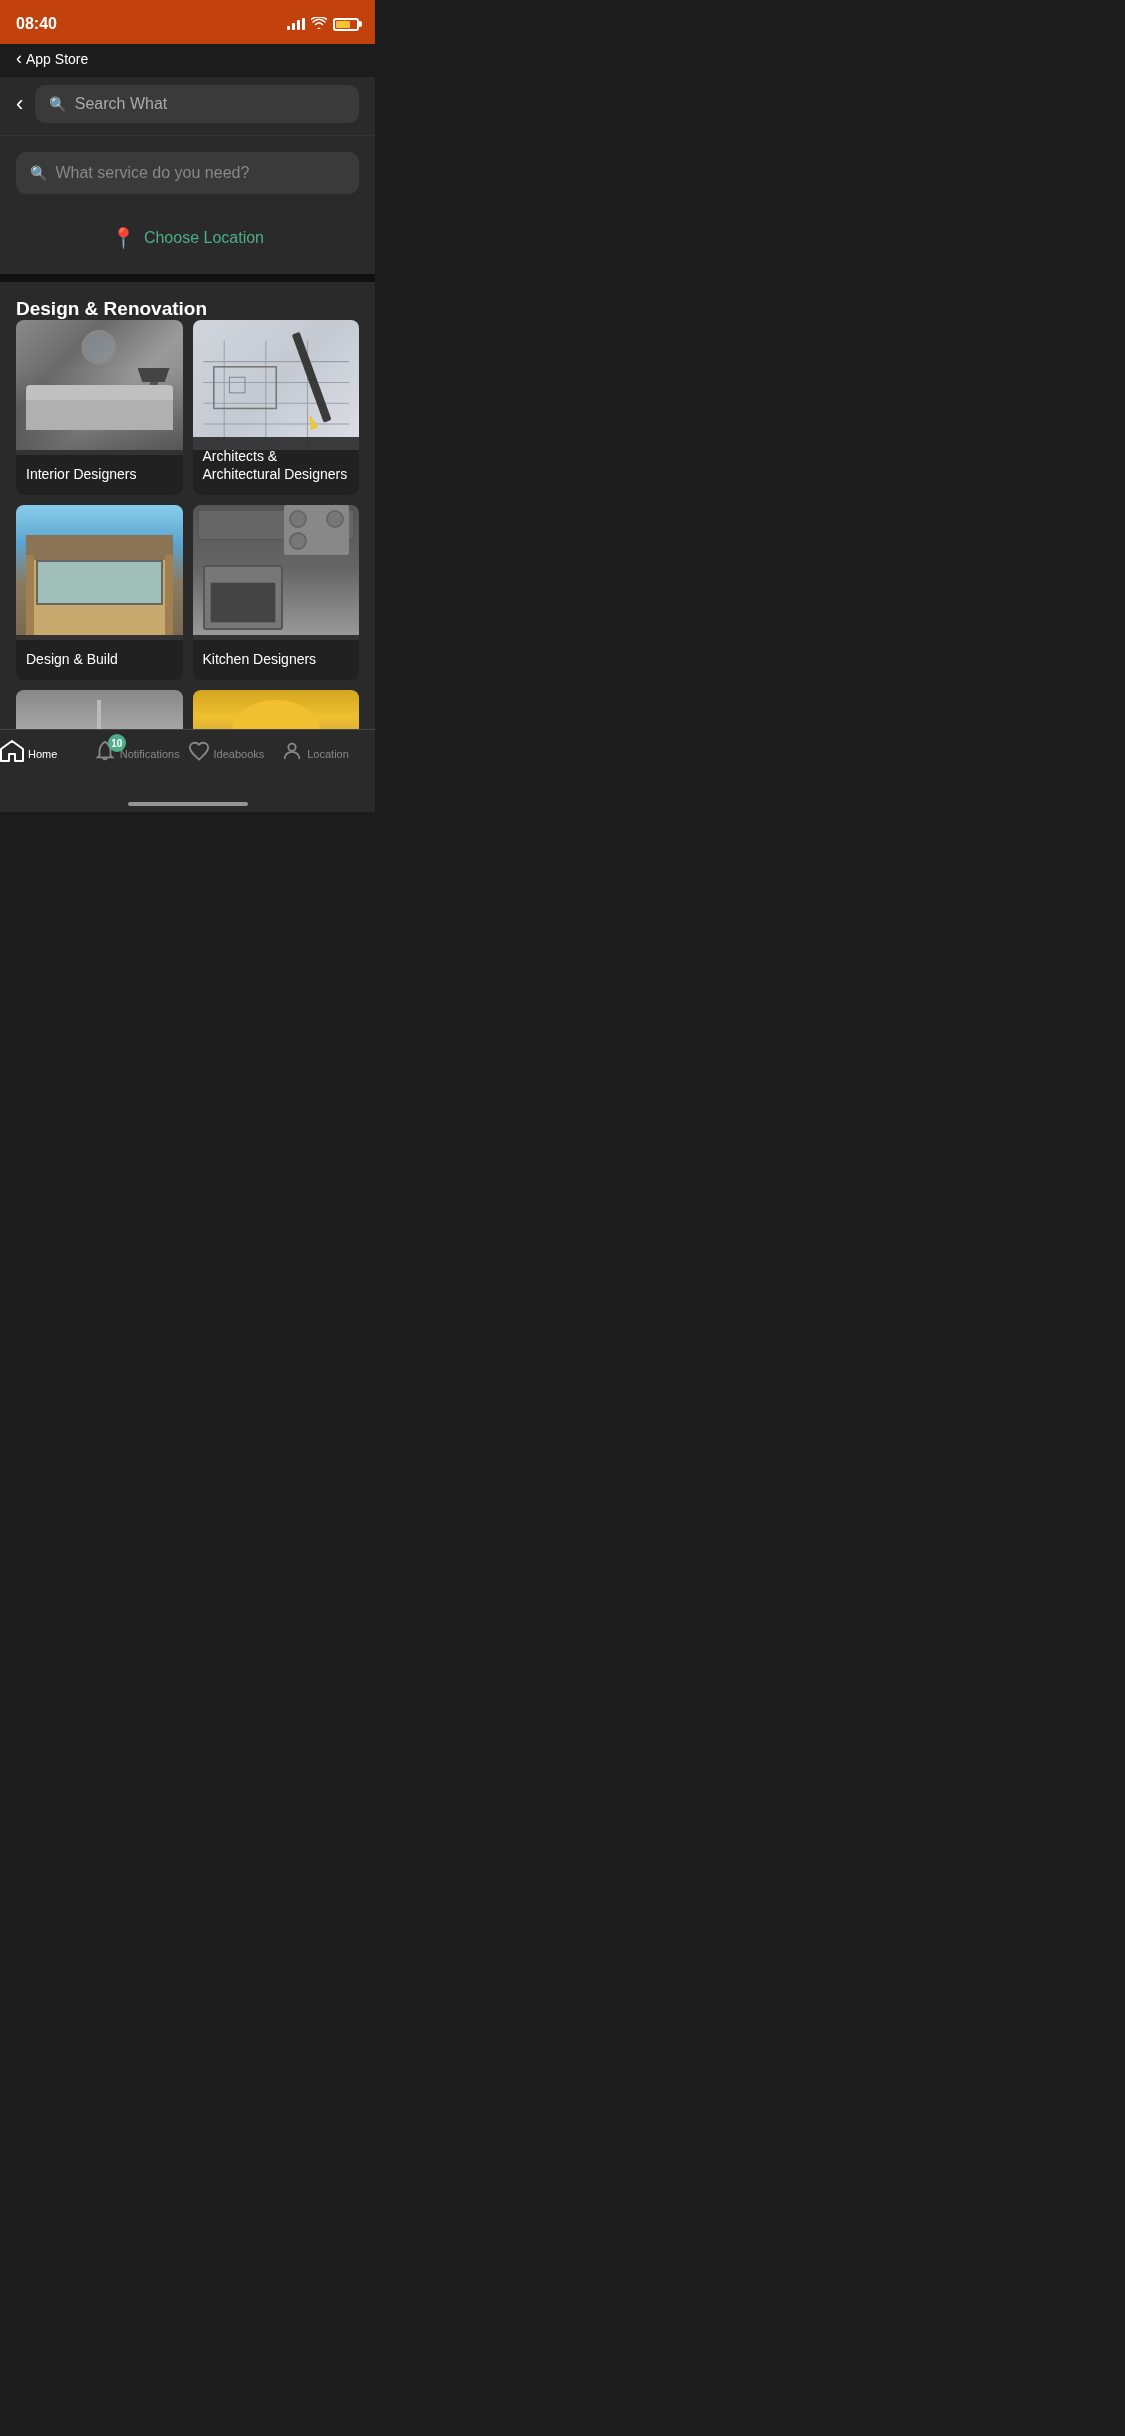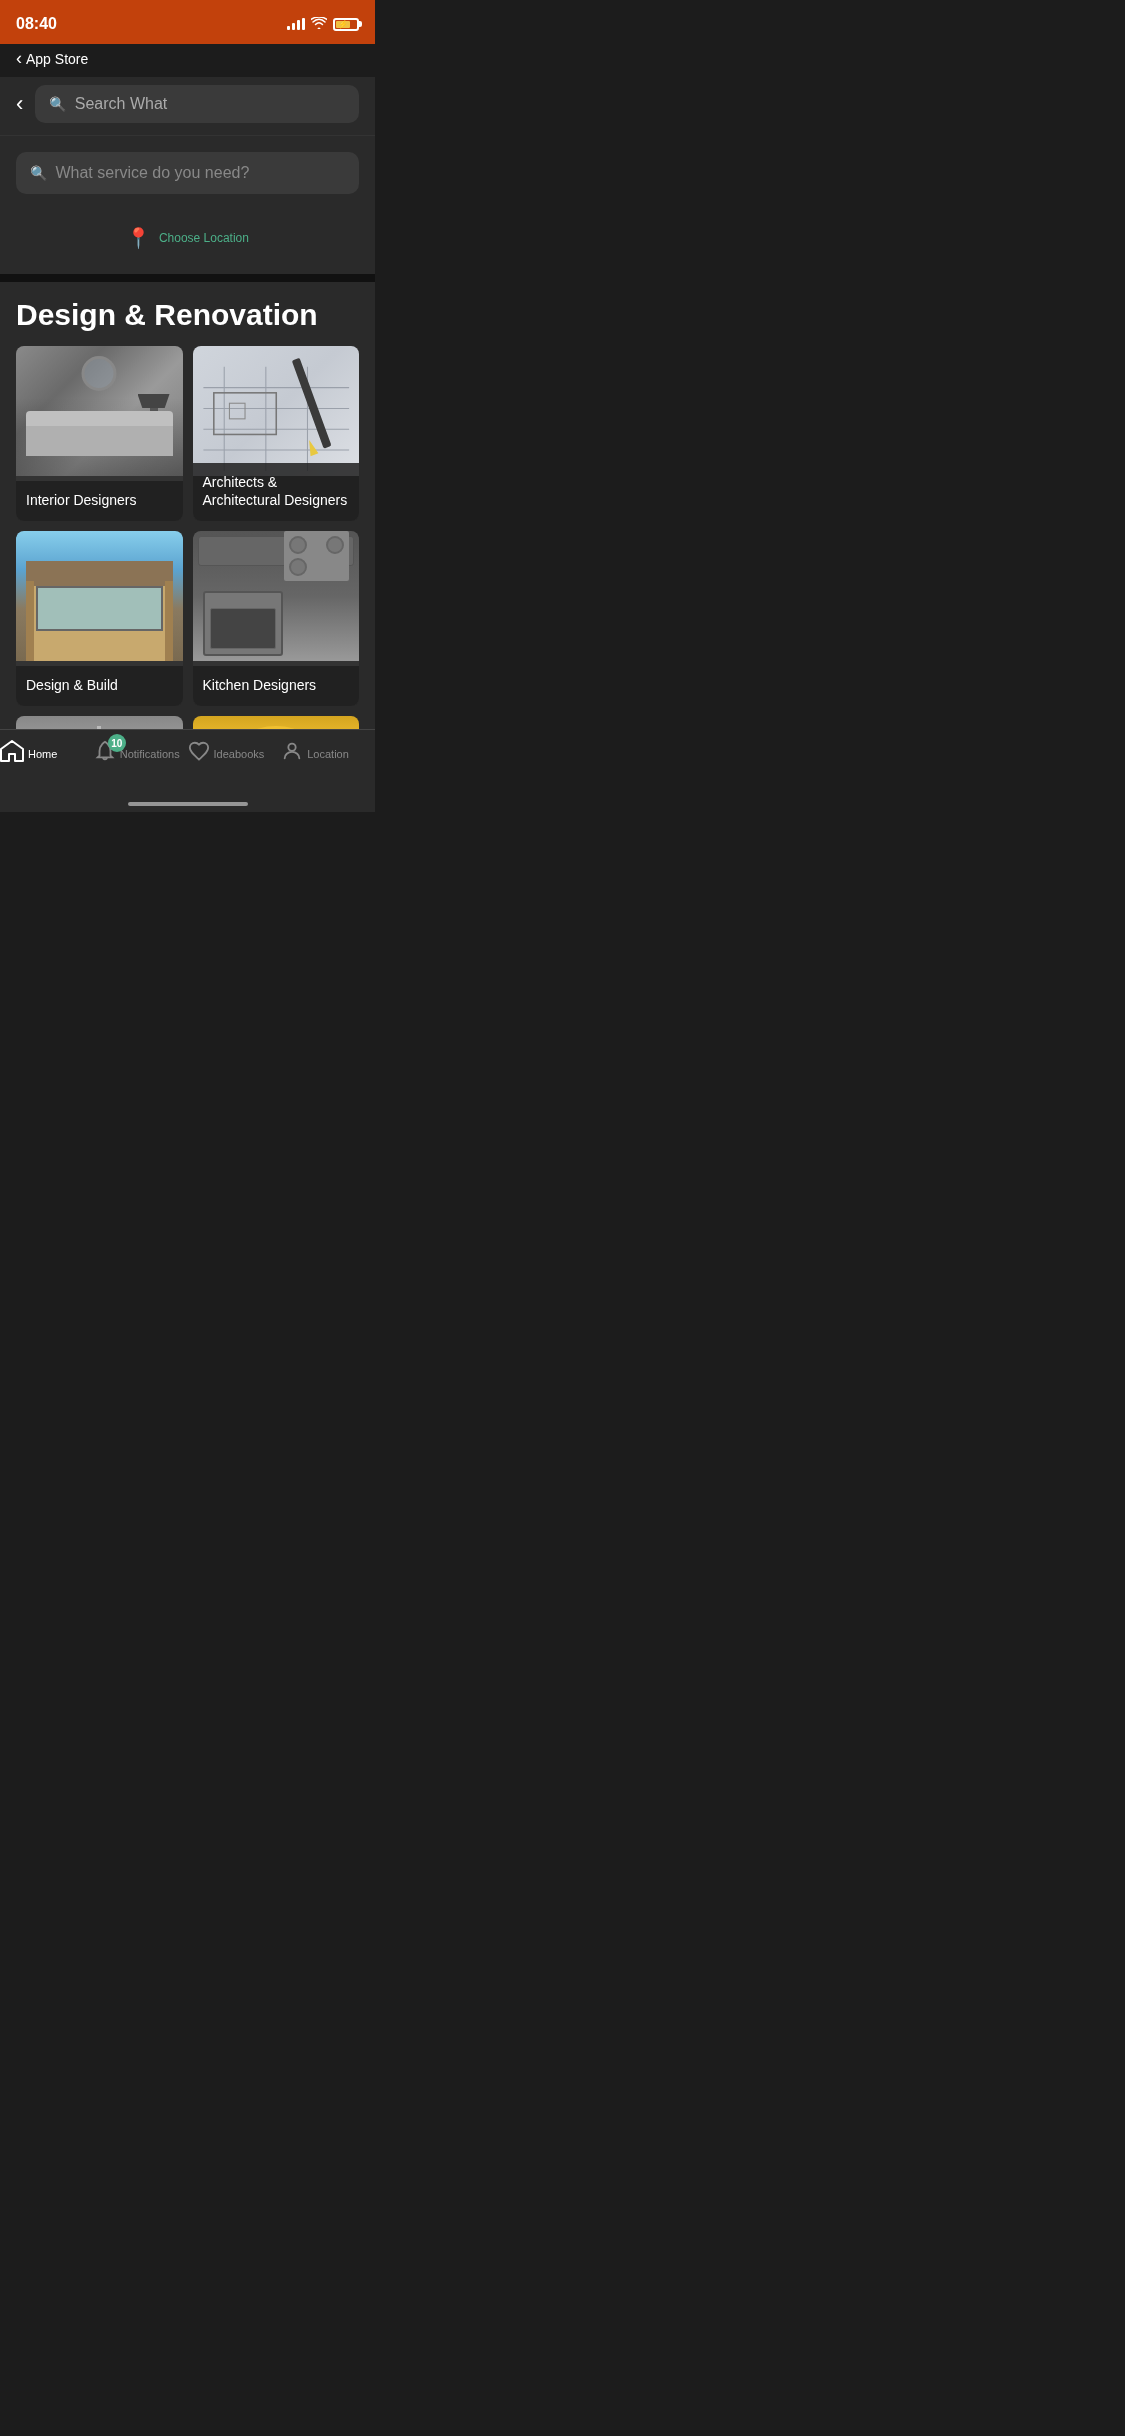--- a/index.html
+++ b/index.html
@@ -166,43 +166,42 @@
       justify-content: center;
       align-items: center;
       gap: 8px;
     }
     .location-pin {
       color: #4caf88;
       font-size: 20px;
     }
     .location-text {
       color: #4caf88;
-      font-size: 12px;
+      font-size: 16px;
       font-weight: 500;
     }
 
     
     .section-divider {
       height: 8px;
       background: #111;
     }
 
     
     .main-content {
       background: #2a2a2a;
       padding: 16px;
       overflow-y: auto;
       height: calc(812px - 44px - 36px - 60px - 60px - 72px - 8px - 68px);
     }
 
     .section-title {
-      font-size: 30px;
+      font-size: 19px;
       font-weight: 700;
       color: #fff;
-      margin-bottom: 14px;
     }
 
     .grid {
       display: grid;
       grid-template-columns: 1fr 1fr;
       gap: 10px;
     }
 
     .grid-item {
       border-radius: 8px;

